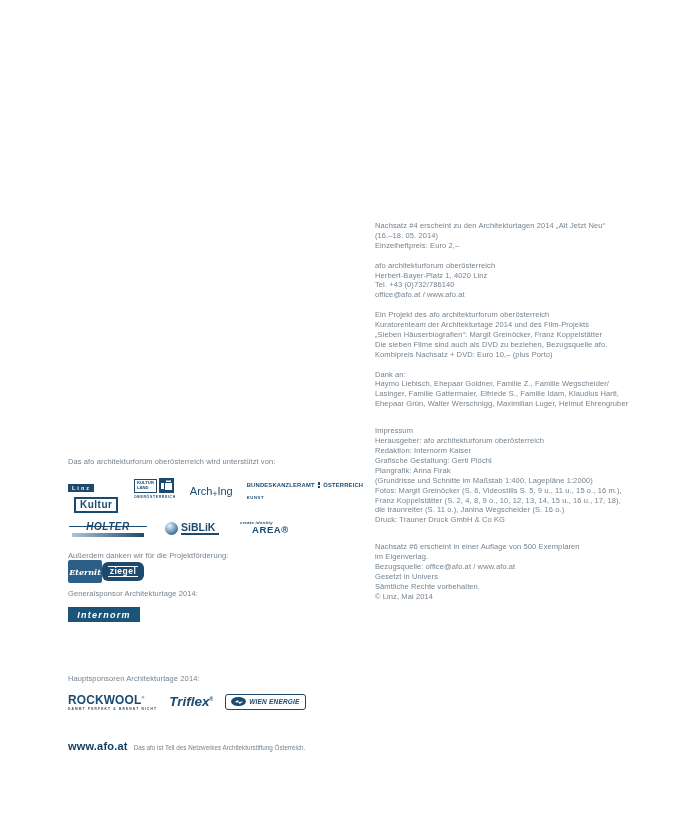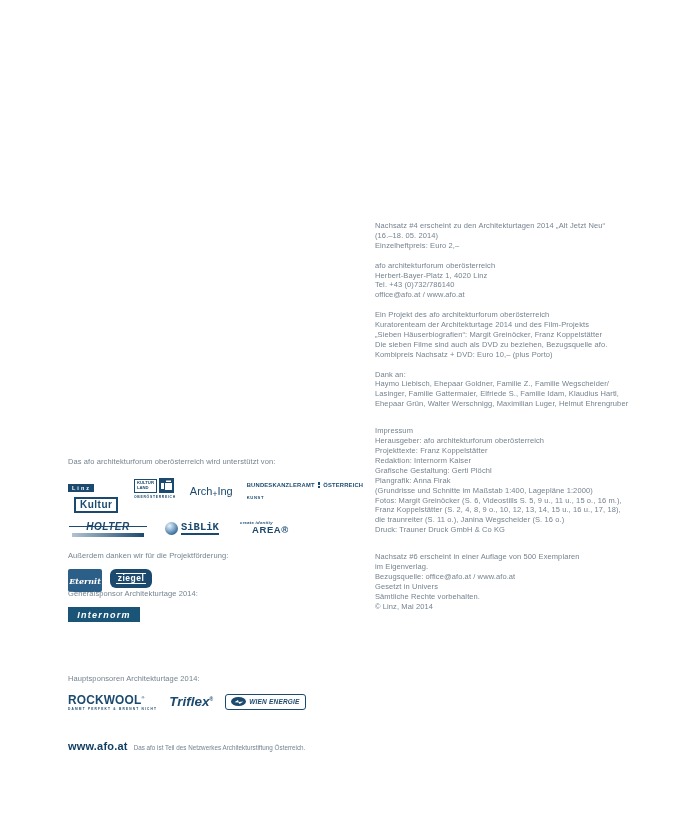--- a/index.html
+++ b/index.html
@@ -56,28 +56,28 @@
   .row2{margin-top:7px;margin-left:4px;gap:21px;align-items:center;}
   .holter{position:relative;width:72px;padding-top:1px;}
   .holter-line{position:absolute;left:-3px;right:-3px;top:6px;height:1px;background:var(--navy);}
   .holter-text{position:relative;font-weight:bold;font-style:italic;font-size:10px;
     color:var(--navy);letter-spacing:0.5px;text-align:center;}
   .holter-bar{height:3.5px;margin-top:1px;background:linear-gradient(to right,#b2c3d2,#1c4a6e);}
   .siblik{display:flex;align-items:center;gap:3px;}
   .sib-sphere{width:13px;height:13px;border-radius:50%;
     background:radial-gradient(circle at 35% 30%,#eaf2f8,#7aa3c6 45%,#2c5f88 80%);}
   .sib-right{display:flex;flex-direction:column;}
-  .sib-name{font-weight:bold;font-size:10.5px;color:var(--navy);line-height:10px;font-family:Liberation Mono, monospace;}
+  .sib-name{font-weight:bold;font-size:10.5px;color:var(--navy);line-height:10px;}
   .sib-tag{height:2px;width:38px;background:var(--navy);margin-top:1px;}
   .area{display:flex;flex-direction:column;align-items:flex-start;margin-top:-2px;}
   .area-tag{font-size:4.2px;font-style:italic;font-weight:bold;color:var(--navy);letter-spacing:0.3px;}
   .area-name{font-size:9.5px;font-weight:bold;color:var(--navy);letter-spacing:0.6px;line-height:10px;margin-left:12px;}
 
   
-  .rowf{margin-top:9px;gap:8px;align-items:flex-start;}
+  .rowf{gap:0;align-items:center;}
   .eternit{width:34px;height:23px;background:var(--steel);border-radius:2px;
     display:flex;align-items:center;justify-content:center;
     font-family:"DejaVu Serif",serif;font-style:italic;font-weight:bold;font-size:8px;color:#fff;}
   .ziegel{width:42px;height:19px;background:var(--navy);display:flex;align-items:center;justify-content:center;border-radius:6px;}
   .ziegel span{color:#fff;font-weight:bold;font-size:8.5px;letter-spacing:0.5px;
     border-top:1px solid #fff;border-bottom:1px solid #fff;padding:0 2px;line-height:9px;}
 
   
   .internorm{margin-top:9px;width:72px;height:15px;background:#1a5578;
     display:flex;align-items:center;justify-content:center;
@@ -129,21 +129,20 @@
       </div>
     <div class="block">
         <div>Dank an:</div>
         <div>Haymo Liebisch, Ehepaar Goldner, Familie Z., Familie Wegscheider/</div>
         <div>Lasinger, Familie Gattermaier, Elfriede S., Familie Idam, Klaudius Hartl,</div>
         <div>Ehepaar Grün, Walter Werschnigg, Maximilian Luger, Helmut Ehrengruber</div>
       </div>
     <div class="block block-impressum">
         <div>Impressum</div>
         <div>Herausgeber: afo architekturforum oberösterreich</div>
-        <div>Projekttexte: Franz Koppelstätter</div>
         <div>Redaktion: Internorm Kaiser</div>
         <div>Grafische Gestaltung: Gerti Plöchl</div>
         <div>Plangrafik: Anna Firak</div>
         <div>(Grundrisse und Schnitte im Maßstab 1:400, Lagepläne 1:2000)</div>
         <div>Fotos: Margit Greinöcker (S. 6, Videostills S. 5, 9 u., 11 u., 15 o., 16 m.),</div>
         <div>Franz Koppelstätter (S. 2, 4, 8, 9 o., 10, 12, 13, 14, 15 u., 16 u., 17, 18),</div>
         <div>die traunreiter (S. 11 o.), Janina Wegscheider (S. 16 o.)</div>
         <div>Druck: Trauner Druck GmbH &amp; Co KG</div>
       </div>
     <div class="block block-printrun">

